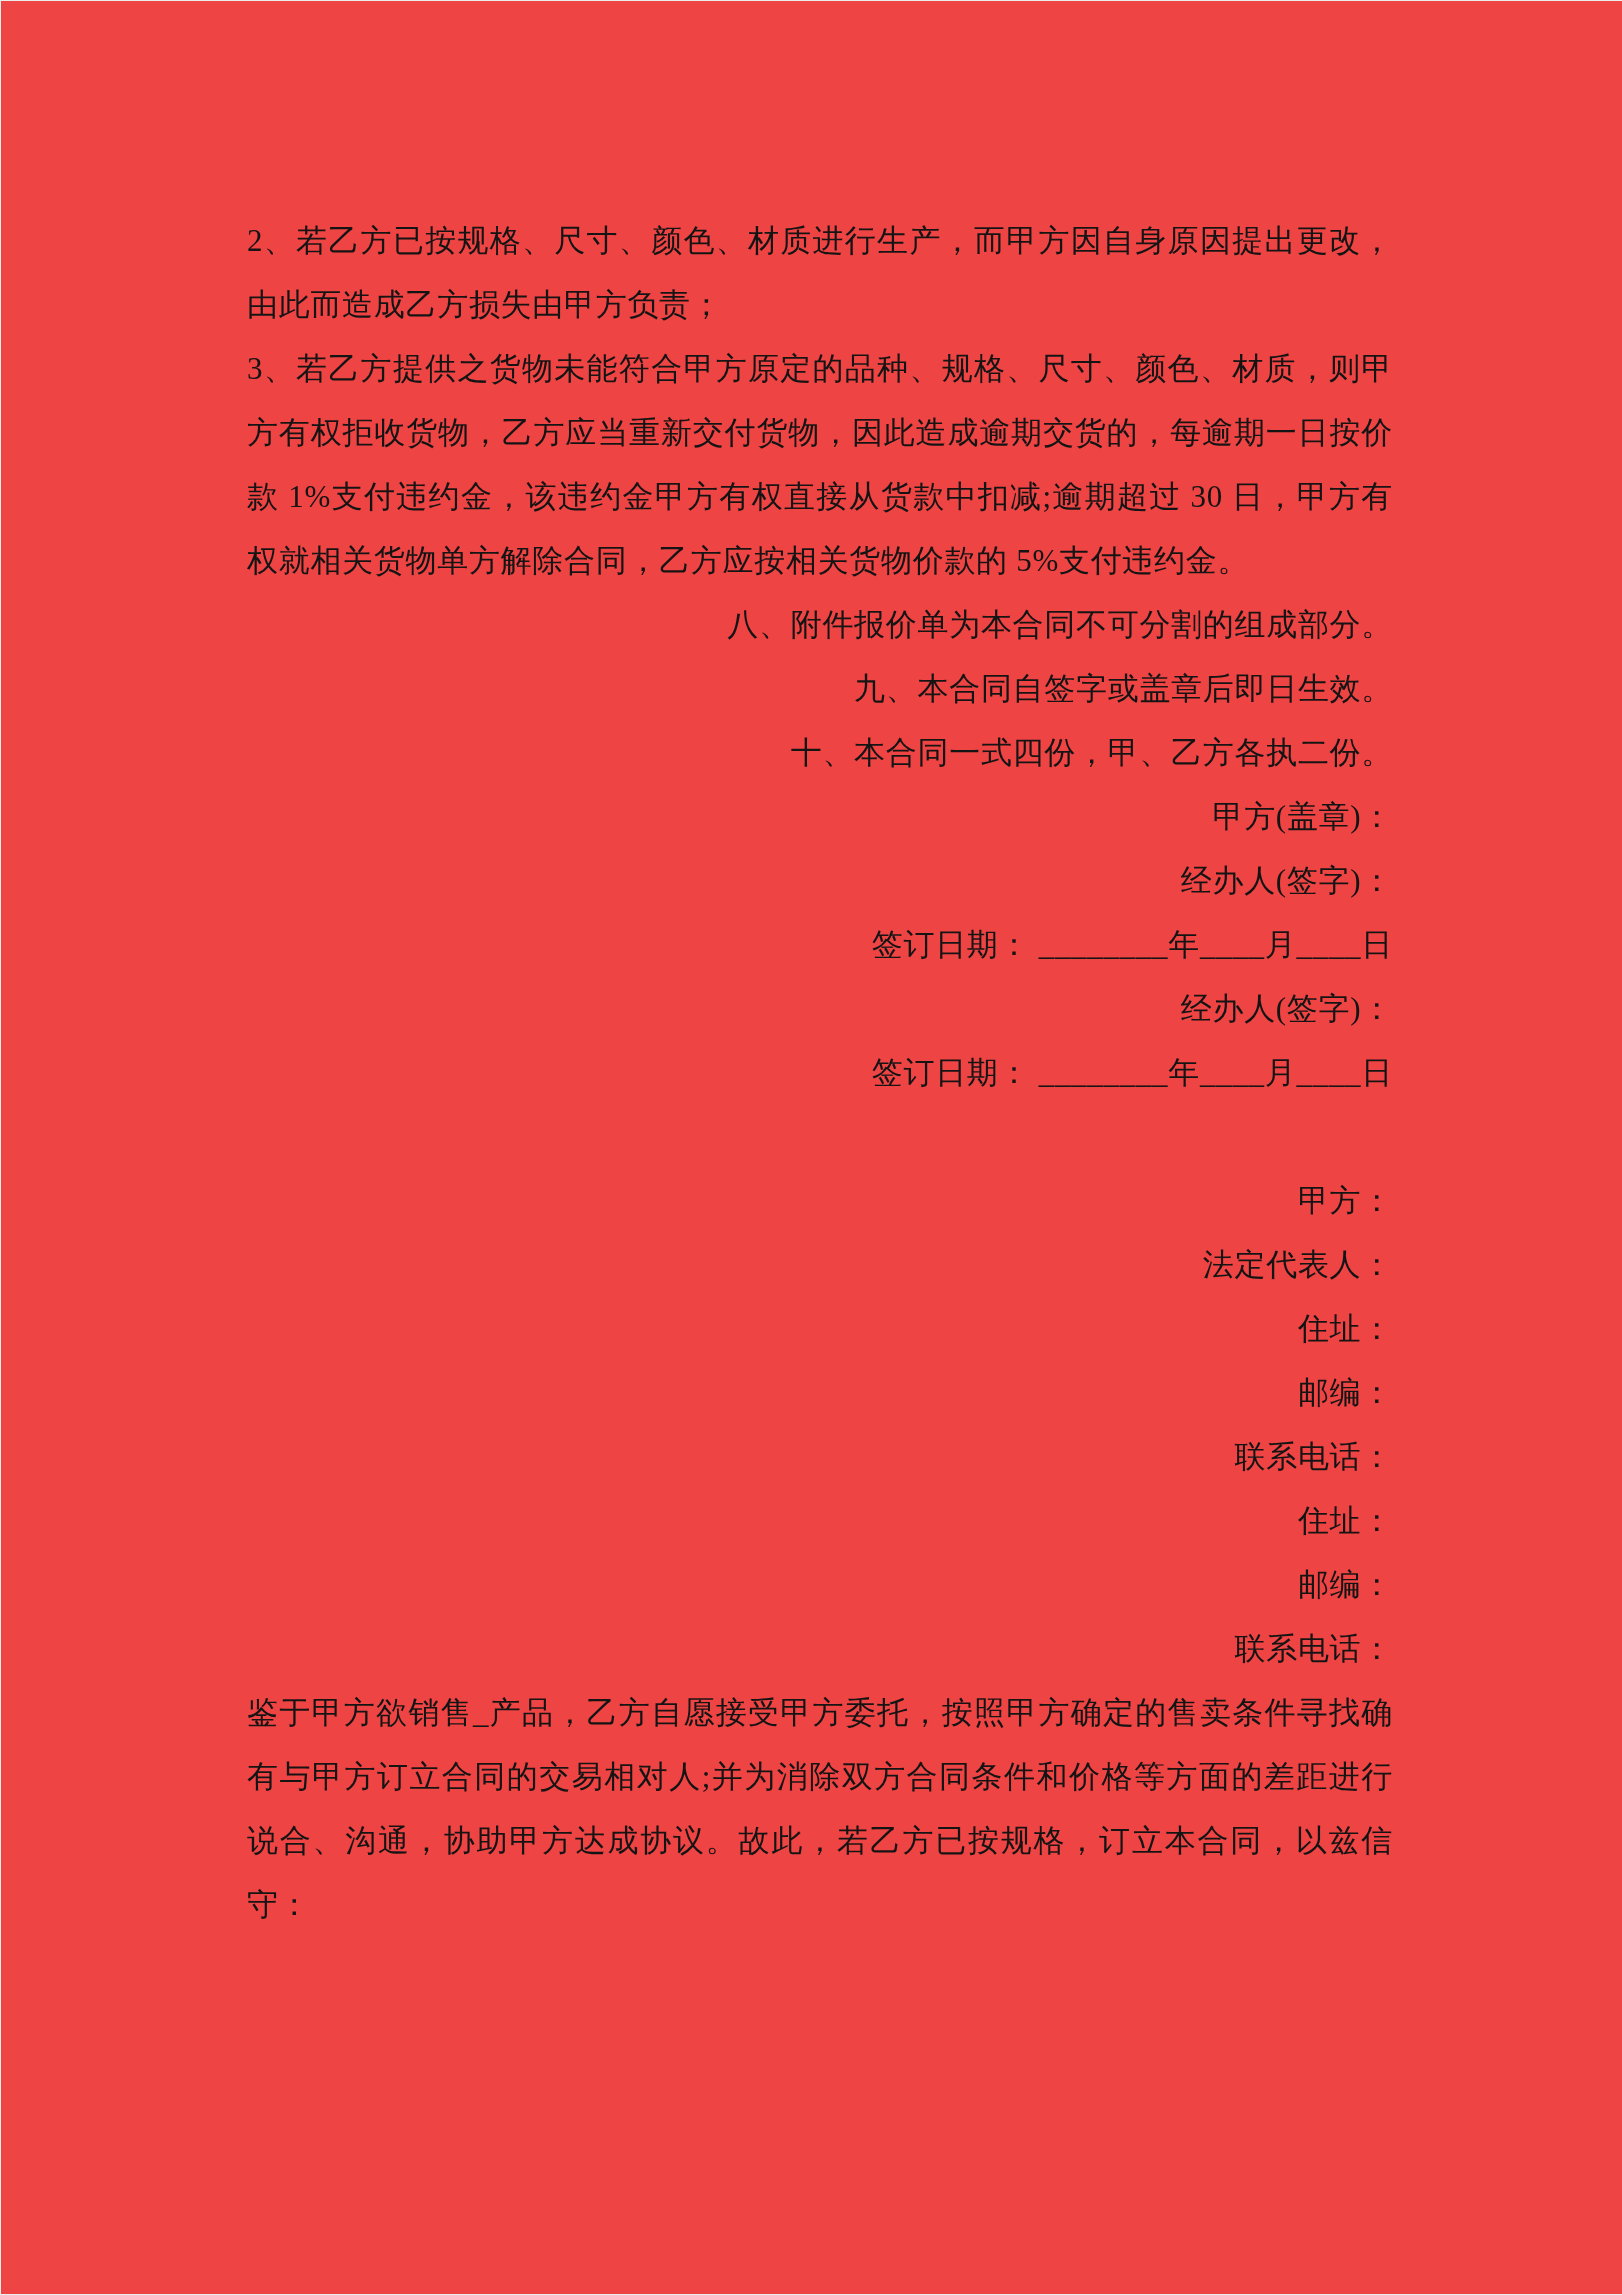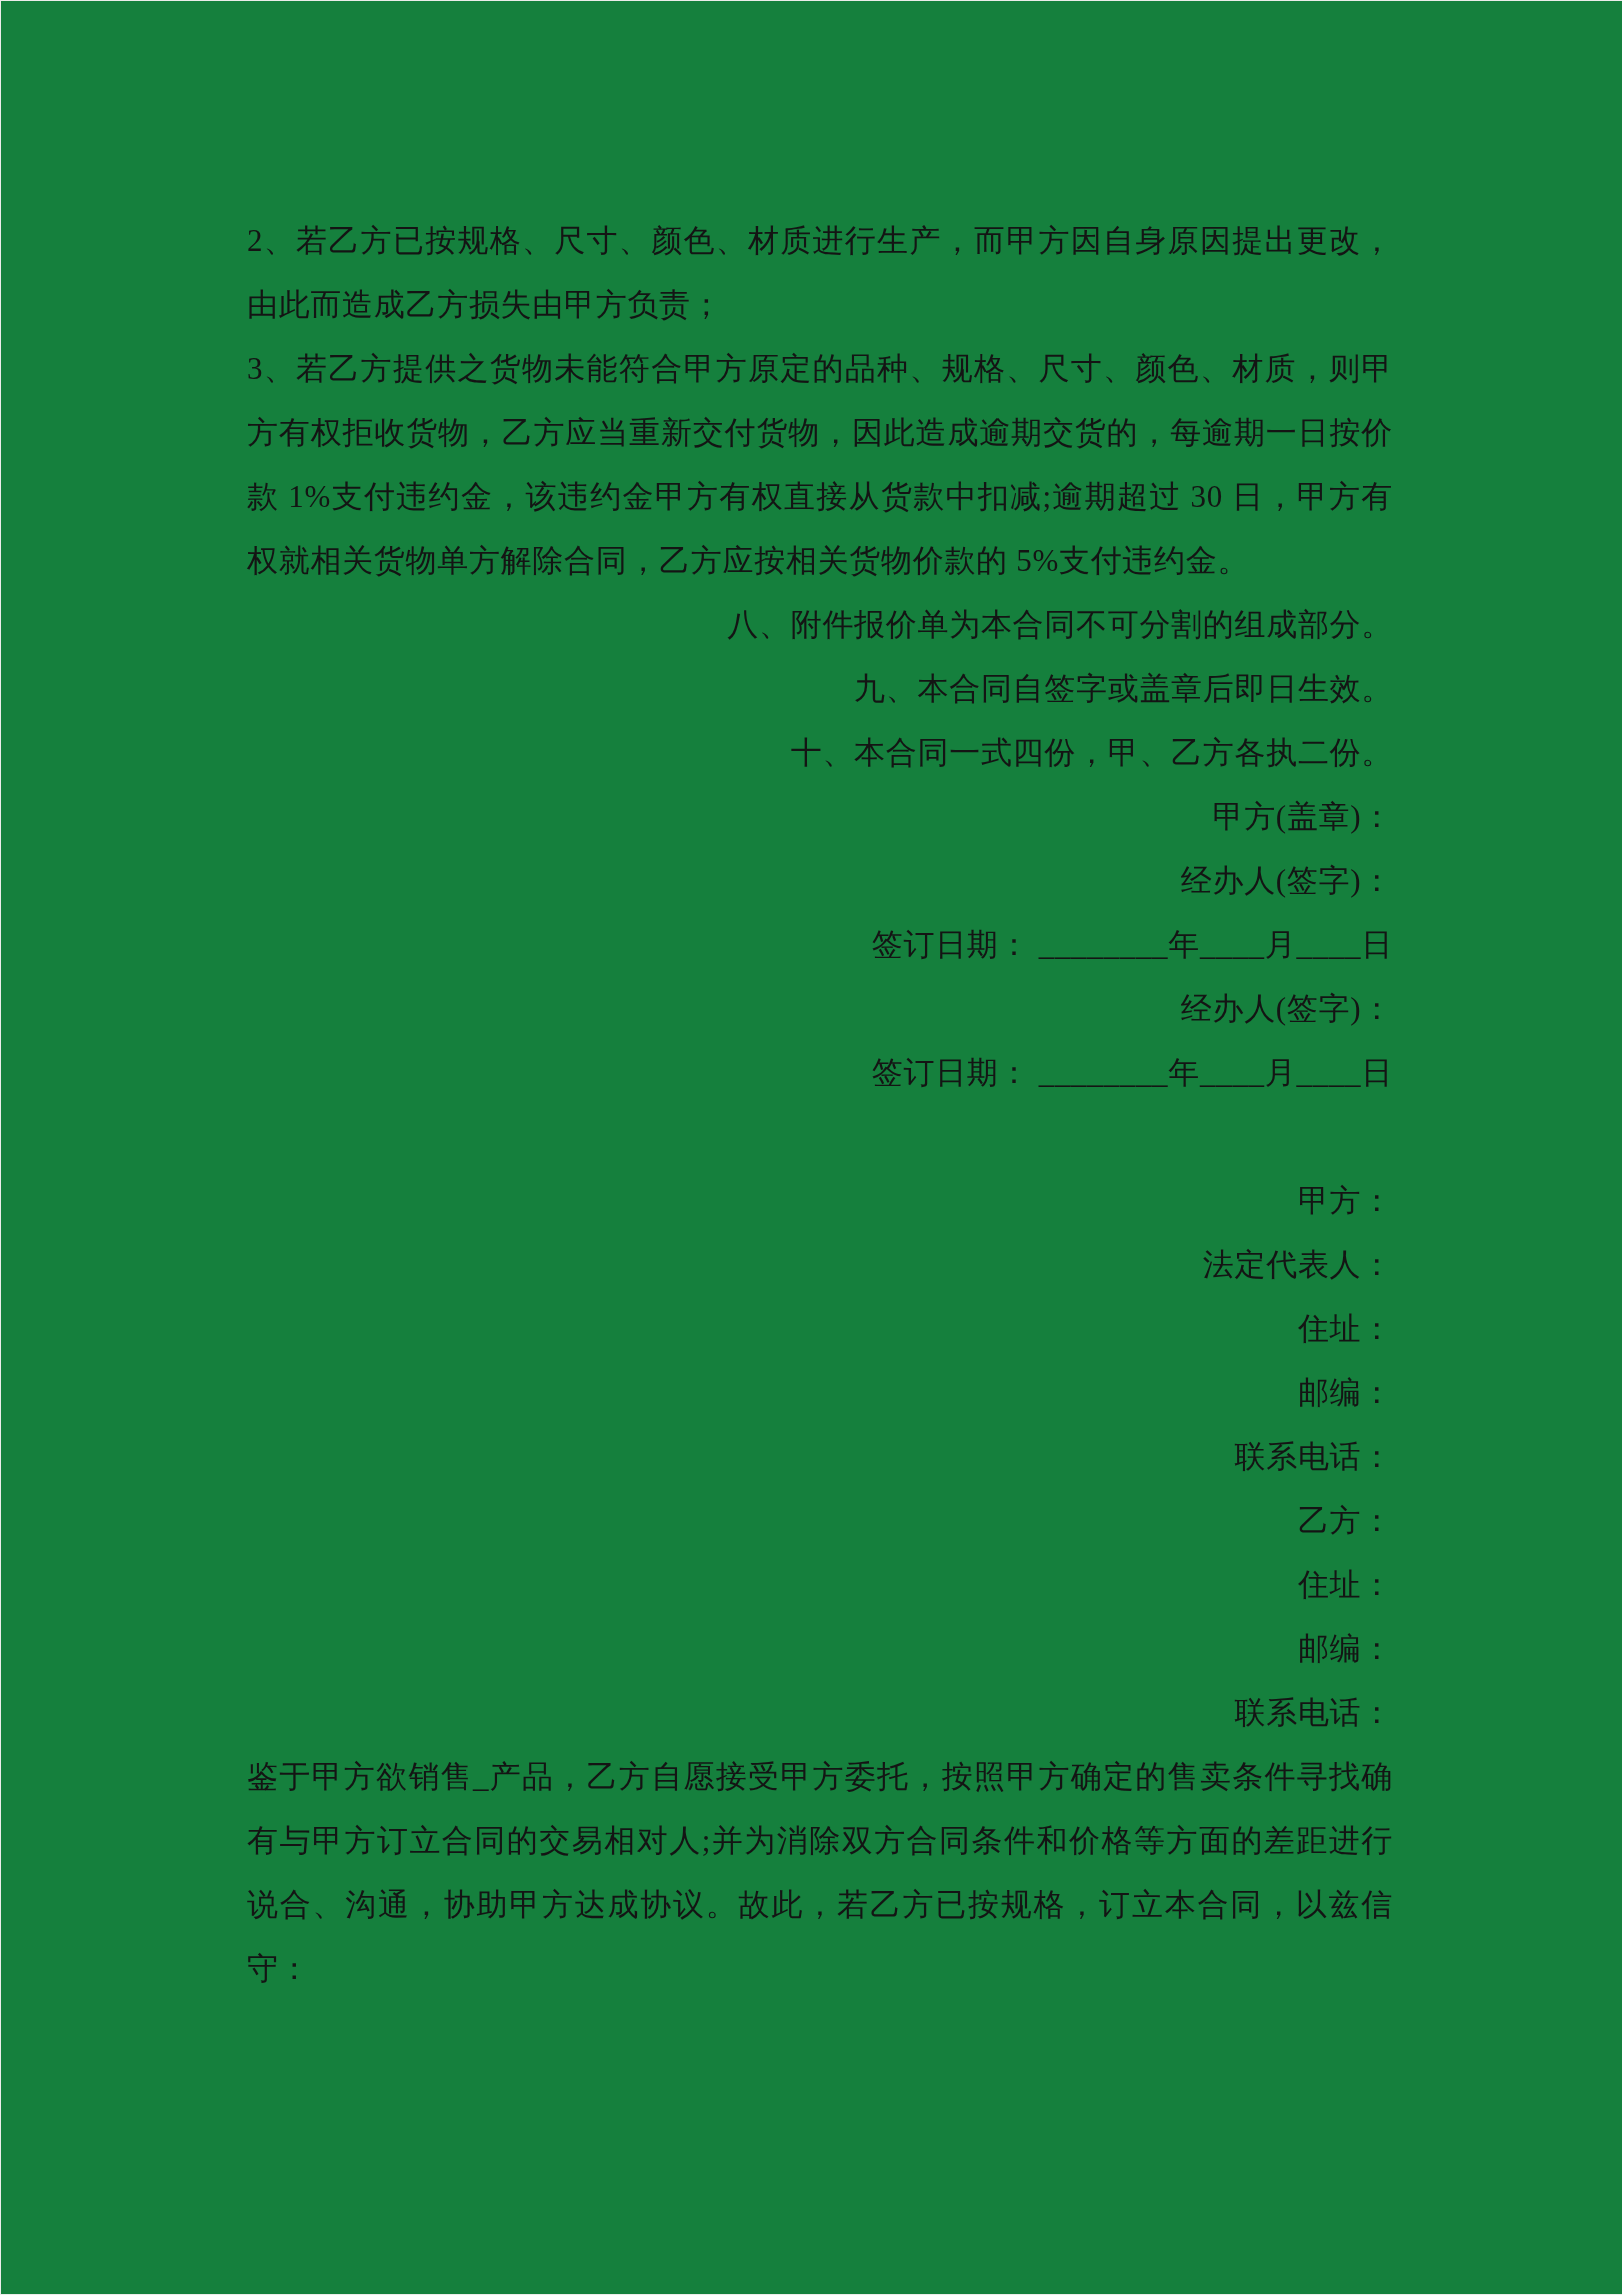--- a/index.html
+++ b/index.html
@@ -7,21 +7,21 @@
   html, body {
     width: 1623px;
     height: 2295px;
     background: #fbfaf8;
   }
 
   .page {
     position: relative;
     width: 1623px;
     height: 2295px;
-    background: #15803d;
+    background: #ef4444;
     border: 1.3px solid #ececea;
     font-family: "Liberation Serif", "DejaVu Serif", serif;
     color: #141414;
   }
 
   .content {
     position: absolute;
     top: 208px;
     left: 246px;
     width: 1146px;
@@ -77,21 +77,20 @@
     <p class="line">甲方：</p>
 
     <p class="line">法定代表人：</p>
 
     <p class="line">住址：</p>
 
     <p class="line">邮编：</p>
 
     <p class="line">联系电话：</p>
 
-    <p class="line">乙方：</p>
 
     <p class="line">住址：</p>
 
     <p class="line">邮编：</p>
 
     <p class="line">联系电话：</p>
 
     <p class="para">鉴于甲方欲销售_产品，乙方自愿接受甲方委托，按照甲方确定的售卖条件寻找确有与甲方订立合同的交易相对人;并为消除双方合同条件和价格等方面的差距进行说合、沟通，协助甲方达成协议。故此，若乙方已按规格，订立本合同，以兹信守：</p>
 
   </div>

